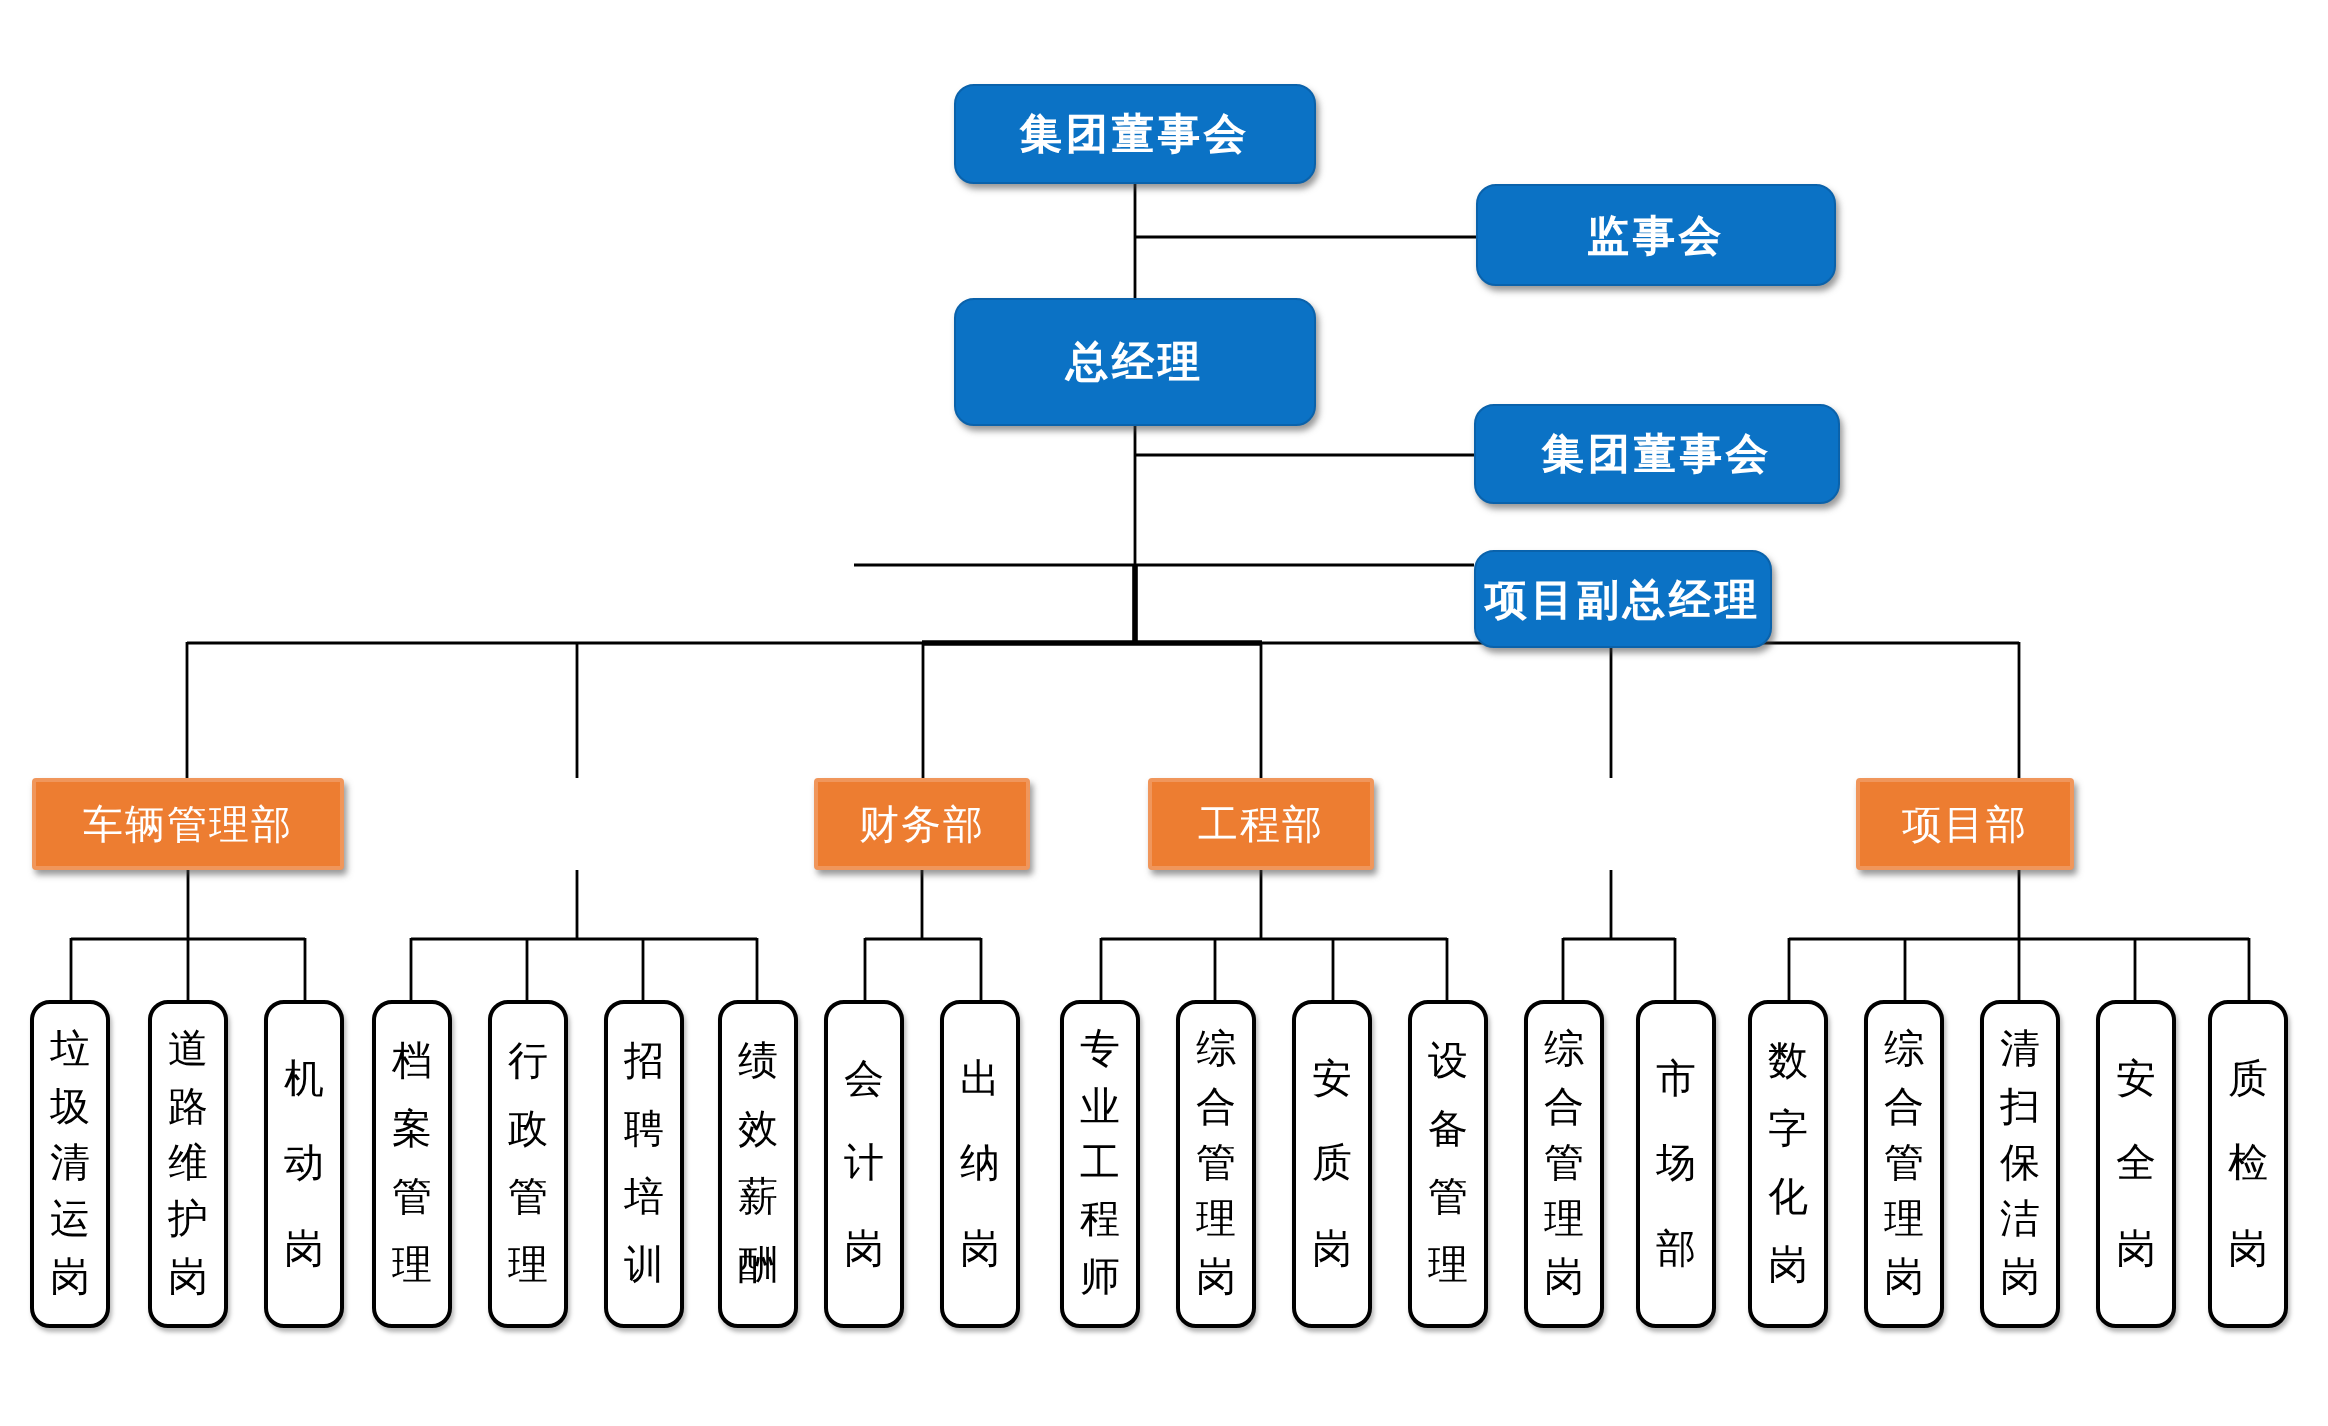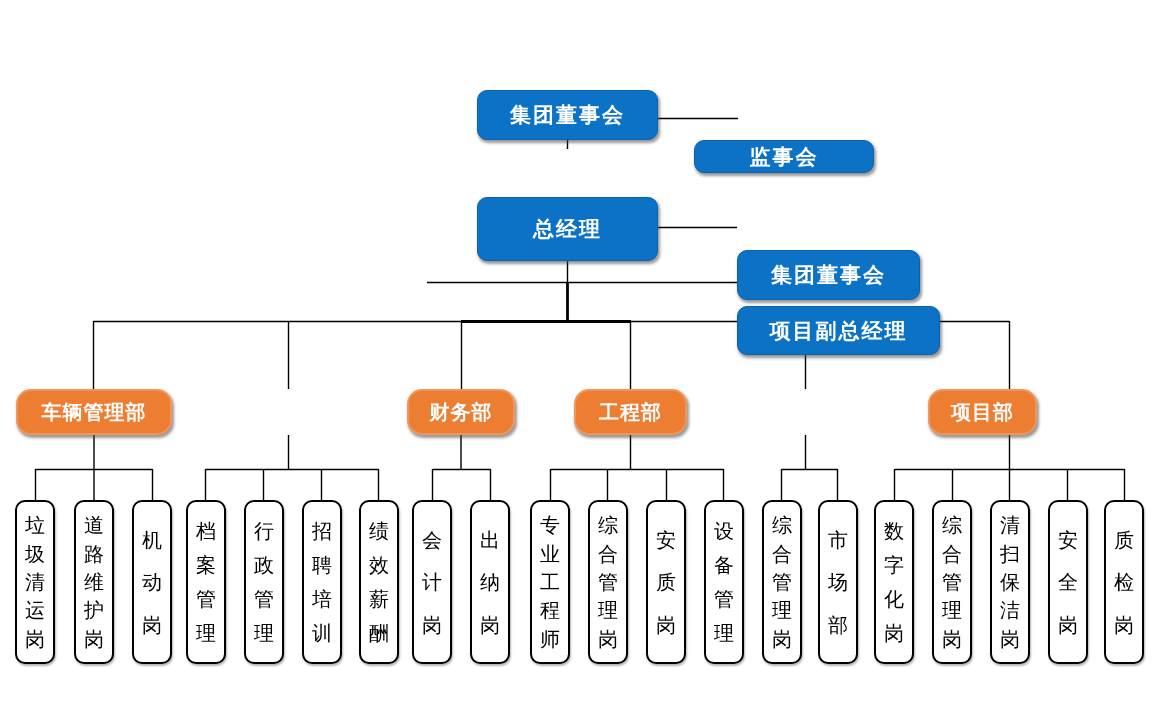--- a/index.html
+++ b/index.html
@@ -14,29 +14,29 @@
   svg.connectors path.thick { stroke-width:2.8; }
 
   .node { position:absolute; box-sizing:border-box; display:flex; align-items:center; justify-content:center; text-align:center; }
 
   .exec {
     background:var(--executive-fill,#0B72C5);
     border:1px solid var(--executive-border,#0A62AB);
     border-radius:10px;
     box-shadow:1.5px 2.5px 3px rgba(70,70,70,.55);
     color:var(--label-text-light,#fff);
-    font-weight:bold; font-size:21px; letter-spacing:2px;margin-top:48px;
+    font-weight:bold; font-size:21px; letter-spacing:2px;
   }
   .dept {
     background:var(--department-fill,#ED7D31);
     border:2px solid var(--department-border,#F0965B);
-    border-radius:15px;
+    border-radius:2px;
     box-shadow:1.5px 2.5px 3px rgba(70,70,70,.55);
     color:var(--label-text-light,#fff);
-    font-weight:bold; font-size:20px; letter-spacing:1px;
+    font-weight:normal; font-size:20px; letter-spacing:1px;
     top:389px; height:46px;align-items:center;
   }
   .pos {
     background:var(--position-fill,#fff);
     border:2.2px solid var(--position-border,#000);
     border-radius:10px;
     box-shadow:1px 2px 2px rgba(90,90,90,.45);
     color:var(--label-text-dark,#000);
     font-size:20px;
     top:500px; width:40px; height:164px;
@@ -81,30 +81,30 @@
       <path d="M805.5 435 V470 M781.5 469.5 H837.5 M781.5 469 V500 M837.5 469 V500"></path>
     </g>
     <g>
       <path d="M1009.5 435 V470 M894.5 469.5 H1124.5 M894.5 469 V500 M952.5 469 V500 M1009.5 469 V500 M1067.5 469 V500 M1124.5 469 V500"></path>
     </g>
   </svg>
 
   <div class="node exec" style="left:477px;top:42px;width:181px;height:50px">
     <span>集团董事会</span>
   </div>
-  <div class="node exec" style="left:694px;top:92px;width:180px;height:33px">
+  <div class="node exec" style="left:738px;top:92px;width:180px;height:51px">
     <span>监事会</span>
   </div>
   <div class="node exec" style="left:477px;top:149px;width:181px;height:64px">
     <span>总经理</span>
   </div>
   <div class="node exec" style="left:737px;top:202px;width:183px;height:50px">
     <span>集团董事会</span>
   </div>
-  <div class="node exec" style="left:737px;top:258px;width:203px;height:49px">
+  <div class="node exec" style="left:737px;top:275px;width:149px;height:49px">
     <span>项目副总经理</span>
   </div>
 
   <div class="node dept" style="left:16px;width:156px">
     <span>车辆管理部</span>
   </div>
   <div class="node dept" style="left:407px;width:108px">
     <span>财务部</span>
   </div>
   <div class="node dept" style="left:574px;width:113px">

